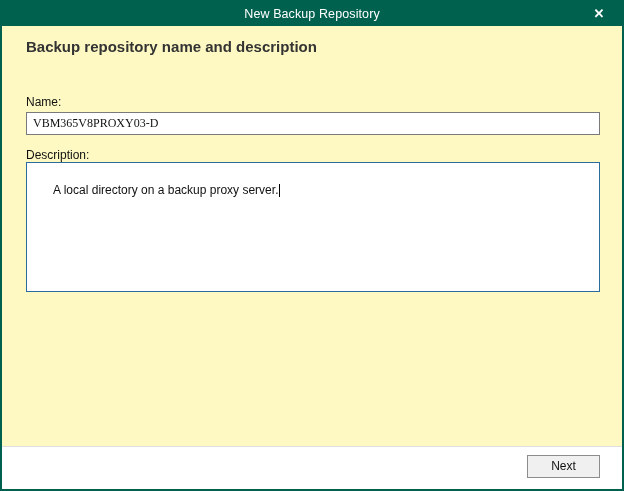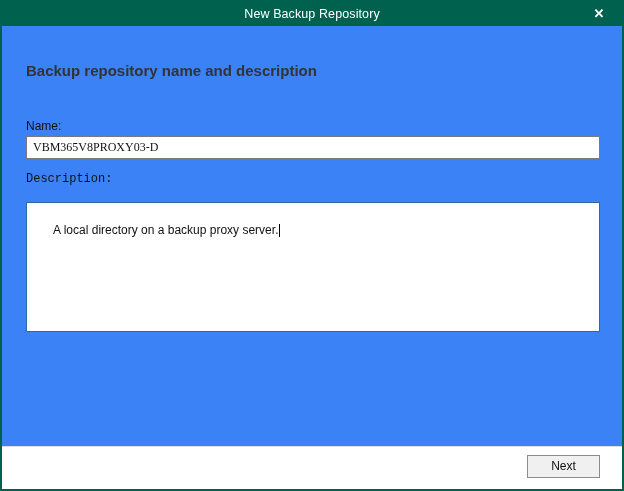--- a/index.html
+++ b/index.html
@@ -10,52 +10,52 @@
     --separator:#dfdfdf;
     --button-bg:#f0f0f0;
     --button-border:#8c8c8c;
   }
   *{ box-sizing:border-box; }
   html,body{ margin:0; padding:0; background:#fff; }
   body{ font-family:"Liberation Sans", sans-serif; }
   .window{
     position:relative; width:624px; height:491px;
     border:2px solid var(--window-border);
-    background:#3b82f6; display:flex; flex-direction:column; overflow:hidden;
+    background:#fef9c3; display:flex; flex-direction:column; overflow:hidden;
   }
   .titlebar{
     flex:0 0 auto; height:24px; background:var(--titlebar);
     position:relative; display:flex; align-items:center;
   }
   .titlebar .title{
     position:absolute; left:0; right:0; text-align:center;
     color:#ffffff; font-size:12.5px; line-height:24px; letter-spacing:0.1px;
   }
   .close-btn{
     position:absolute; right:0; top:0; width:46px; height:24px;
     background:transparent; border:none; padding:0; margin:0;
     color:#ffffff; font-size:13px; font-weight:bold; line-height:24px;
     text-align:center; cursor:pointer;
   }
   .content{ flex:1 1 auto; padding:0 22px 0 24px; }
   .heading{
-    margin:36px 0 0 0; font-size:15px; font-weight:600; color:#333333;
+    margin:12px 0 0 0; font-size:15px; font-weight:600; color:#333333;
   }
   .field-label{
     display:block; margin-top:40px; font-size:12px; color:#111111;
   }
-  .field-label.desc{ margin-top:13px;font-family:Liberation Mono, monospace; }
+  .field-label.desc{ margin-top:13px; }
   .name-input{
     display:block; width:100%; height:23px; margin-top:3px;
     border:1px solid var(--input-border); border-radius:0;
     padding:0 6px; font-size:12px; color:#111111;
     font-family:Liberation Serif, serif; background:#fff; outline:none;
   }
   .textarea-box{
-    margin-top:16px; width:100%; height:130px;
+    margin-top:0; width:100%; height:130px;
     border:1px solid var(--focus-border); background:#fff;
     padding:3px 6px; font-size:12px; color:#111111; line-height:16px;
     cursor:text; overflow:hidden; white-space:pre-wrap;
   }
   .caret{
     display:inline-block; width:1px; height:13px; background:#000;
     vertical-align:text-bottom; margin-left:1px;
   }
   .separator{ flex:0 0 auto; height:1px; background:var(--separator); }
   .footer{

